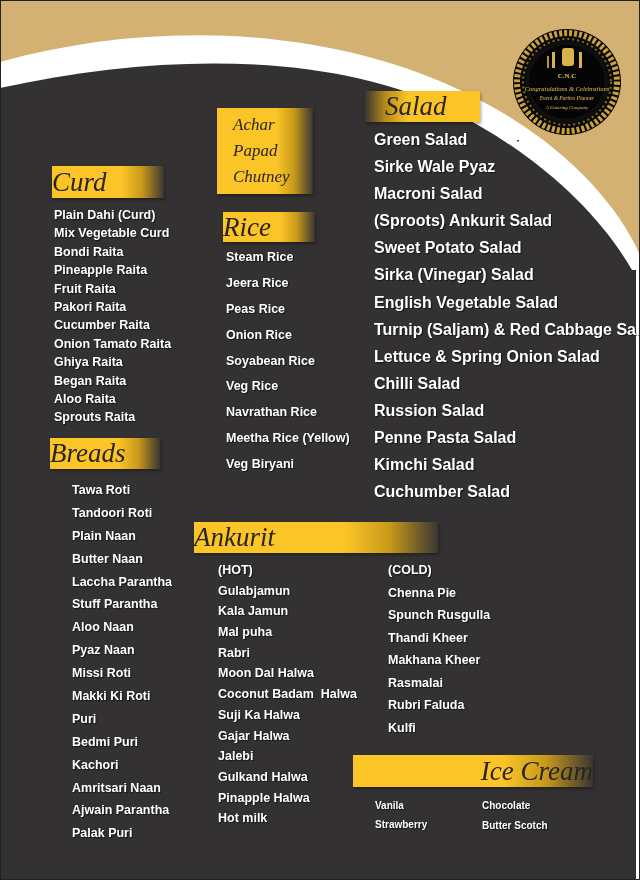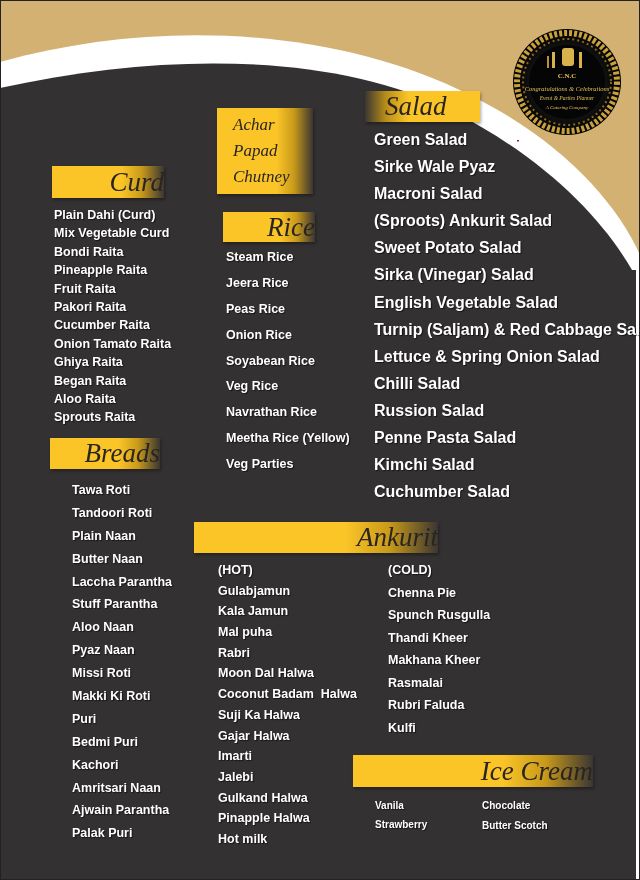--- a/index.html
+++ b/index.html
@@ -10,21 +10,21 @@
       font-family: "Liberation Sans", "DejaVu Sans", sans-serif;
     }
     #bg-svg { position: absolute; left: 0; top: 0; width: 640px; height: 880px; }
     .frame-border { position: absolute; left: 0; top: 0; width: 640px; height: 880px; border: 1px solid #222; pointer-events: none; }
 
     .banner {
       position: absolute;
       font-family: "Liberation Serif", "DejaVu Serif", serif;
       font-style: italic;
       color: #2a2522;
-      display: flex; align-items: center; justify-content: flex-end;
+      display: flex; align-items: center; justify-content: flex-start;
       box-shadow: 1px 2px 3px rgba(0,0,0,0.35);
     }
     .banner.grad-right { background: linear-gradient(90deg, #fbc528 0%, #fbc528 62%, #c99a1a 80%, #3a3632 100%); }
     .banner.grad-left  { background: linear-gradient(90deg, #3a3632 0%, #b88c18 18%, #fbc528 38%, #fbc528 100%); }
 
     .menu-list { position: absolute; list-style: none; color: #ffffff; font-weight: bold; }
     .menu-list li { white-space: nowrap; text-shadow: 1px 1px 1px rgba(0,0,0,0.6); }
 
     #curd-list li { font-size: 12.5px; height: 18.4px; line-height: 18.4px; }
     #rice-list li { font-size: 12.5px; height: 25.9px; line-height: 25.9px; }
@@ -108,21 +108,21 @@
   </div>
   <ul id="rice-list" class="menu-list" style="left:226px; top:245px;">
     <li>Steam Rice</li>
     <li>Jeera Rice</li>
     <li>Peas Rice</li>
     <li>Onion Rice</li>
     <li>Soyabean Rice</li>
     <li>Veg Rice</li>
     <li>Navrathan Rice</li>
     <li>Meetha Rice (Yellow)</li>
-    <li>Veg Parties</li>
+    <li>Veg Biryani</li>
   </ul>
 
   <div class="banner grad-left" style="left:365px; top:91px; width:115px; height:31px; font-size:27px; justify-content:flex-start; padding-left:20px;">
     <span>Salad</span>
   </div>
   <ul id="salad-list" class="menu-list" style="left:374px; top:126px;">
     <li>Green Salad</li>
     <li>Sirke Wale Pyaz</li>
     <li>Macroni Salad</li>
     <li>(Sproots) Ankurit Salad</li>
@@ -166,21 +166,20 @@
   <ul id="hot-list" class="menu-list" style="left:218px; top:560px;">
     <li>(HOT)</li>
     <li>Gulabjamun</li>
     <li>Kala Jamun</li>
     <li>Mal puha</li>
     <li>Rabri</li>
     <li>Moon Dal Halwa</li>
     <li style="white-space:pre;">Coconut Badam  Halwa</li>
     <li>Suji Ka Halwa</li>
     <li>Gajar Halwa</li>
-    <li>Imarti</li>
     <li>Jalebi</li>
     <li>Gulkand Halwa</li>
     <li>Pinapple Halwa</li>
     <li>Hot milk</li>
   </ul>
   <ul id="cold-list" class="menu-list" style="left:388px; top:559px;">
     <li>(COLD)</li>
     <li>Chenna Pie</li>
     <li>Spunch Rusgulla</li>
     <li>Thandi Kheer</li>

